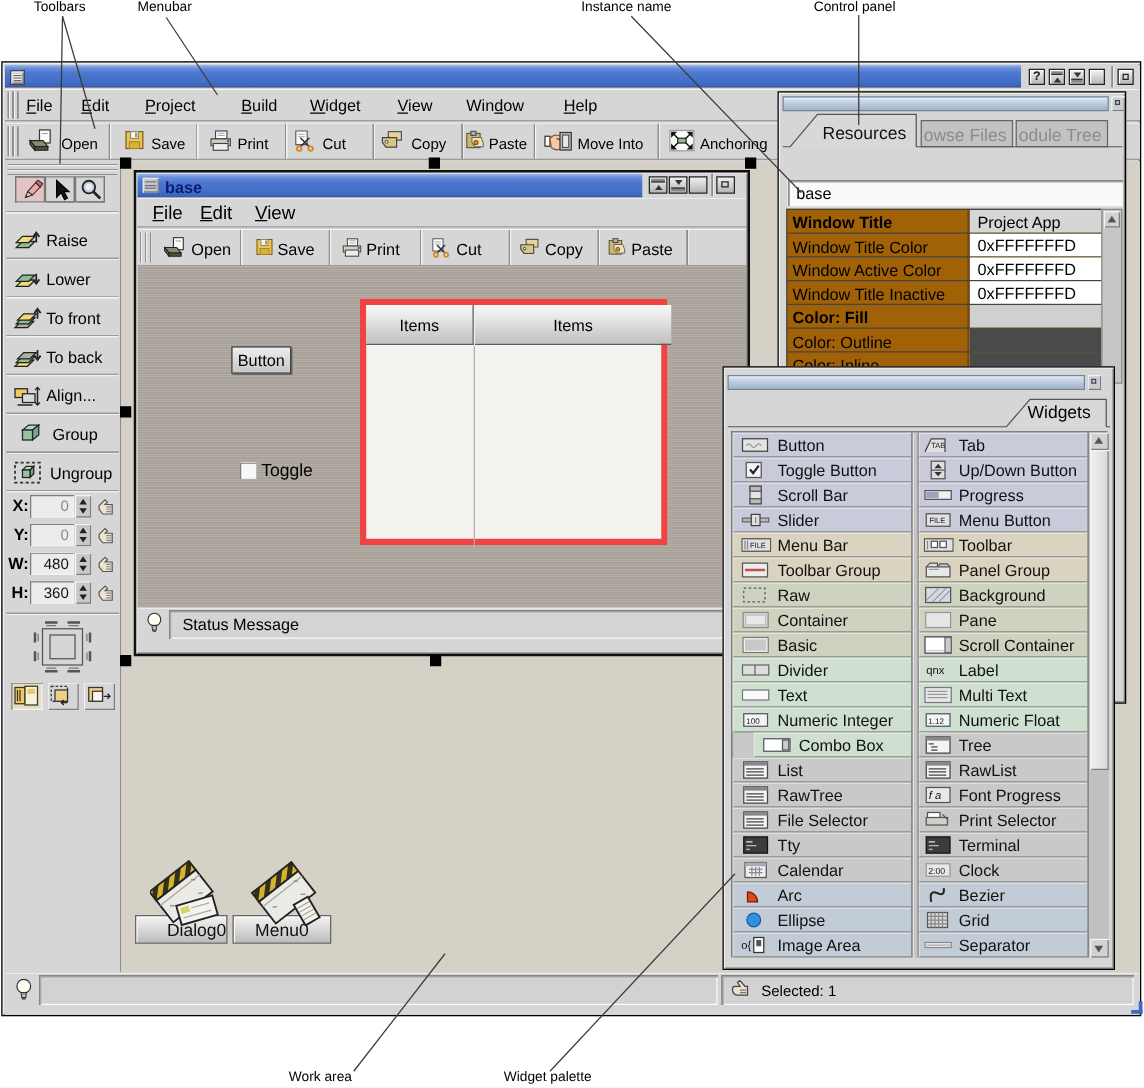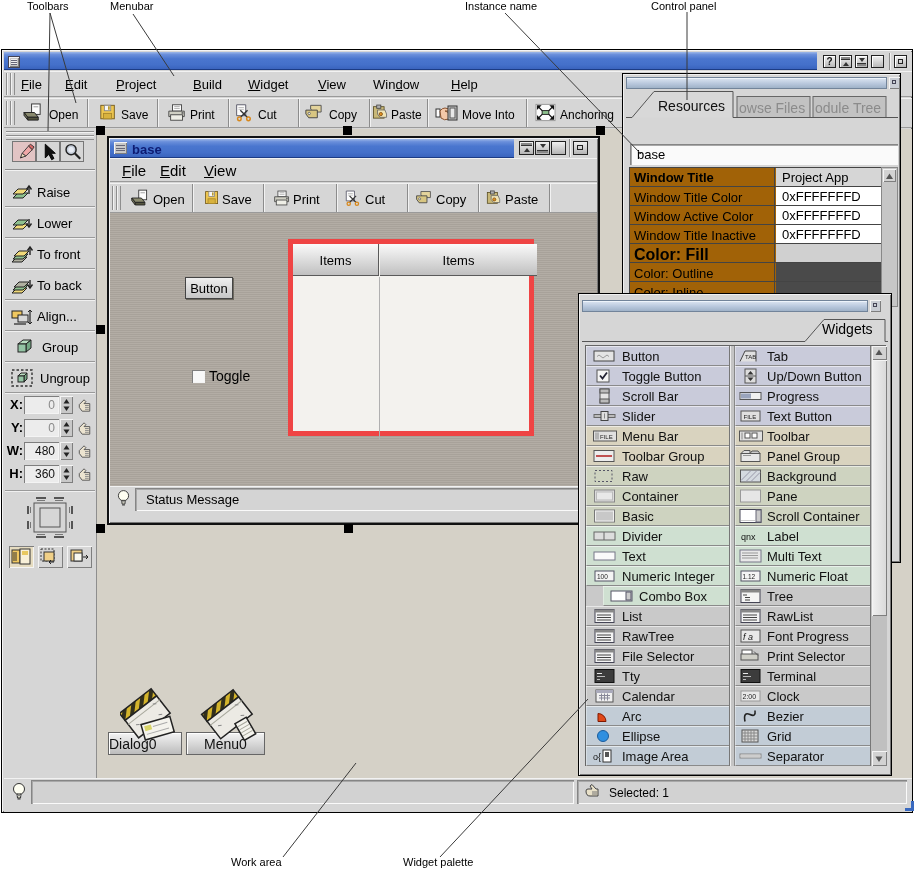--- a/index.html
+++ b/index.html
@@ -387,21 +387,21 @@
   <div class="abs out" style="left:65px;top:496px;width:25px;height:22px;background:#d6d6d6">
     <svg width="23" height="20" style="position:absolute;left:1px;top:1px">
           <rect x="3" y="3" width="11" height="11" fill="#f0d088" stroke="#333"></rect>
           <rect x="6" y="6" width="8" height="8" fill="#f8f8f0" stroke="#333"></rect>
           <path d="M15 10 L20 10 M18 8 L20 10 L18 12" stroke="#222" fill="none"></path>
         </svg>
   </div>
 
   <div class="abs" style="left:95px;top:79px;width:815px;height:649px;background:#d5d1c7"></div>
 
-  <div class="abs" style="left:106px;top:682px;width:74px;height:23px;background:linear-gradient(180deg,#f4f4f4,#bcbcbc);border:1px solid #666;box-shadow:inset 1px 1px 0 #fff;text-align:left;font-size:14px;color:#111;padding-top:3px">Dialog0</div>
+  <div class="abs" style="left:106px;top:682px;width:74px;height:23px;background:linear-gradient(180deg,#f4f4f4,#bcbcbc);border:1px solid #666;box-shadow:inset 1px 1px 0 #fff;text-align:right;font-size:14px;color:#111;padding-top:3px">Dialog0</div>
   <div class="abs" style="left:184px;top:682px;width:79px;height:23px;background:linear-gradient(180deg,#f4f4f4,#bcbcbc);border:1px solid #666;box-shadow:inset 1px 1px 0 #fff;text-align:center;font-size:14px;color:#111;padding-top:3px">Menu0</div>
   <svg class="abs" style="left:118px;top:633px" width="66" height="58">
     <g transform="rotate(-38 30 32)">
       <rect x="7" y="12" width="40" height="9" fill="url(#stripe)" stroke="#222" stroke-width="1.5"></rect>
       <rect x="7" y="21" width="40" height="22" fill="#eceae4" stroke="#222" stroke-width="1.5"></rect>
       <line x1="7" y1="26" x2="47" y2="26" stroke="#a8a89c"></line>
       <path d="M13 31 l3 2 M39 25 l3 2 M37 37 l3 2" stroke="#888"></path>
     </g>
     <g transform="rotate(-16 42 46)">
       <rect x="23" y="36" width="30" height="16" fill="#f4f3ed" stroke="#222" stroke-width="1.5"></rect>
@@ -547,21 +547,21 @@
     <div class="abs" style="left:0;top:18px;width:252px;height:1px;background:#444"></div>
     <div class="abs" style="left:0;top:37px;width:252px;height:1px;background:#444"></div>
     <div class="abs" style="left:0;top:56px;width:252px;height:1px;background:#444"></div>
     <div class="abs" style="left:0;top:75px;width:252px;height:1px;background:#444"></div>
     <div class="abs" style="left:0;top:94px;width:252px;height:1px;background:#444"></div>
     <div class="abs" style="left:0;top:113px;width:252px;height:1px;background:#444"></div>
     <div class="abs" style="left:4px;top:2px;font-size:13px;font-weight:bold">Window Title</div>
     <div class="abs" style="left:4px;top:22px;font-size:13px">Window Title Color</div>
     <div class="abs" style="left:4px;top:41px;font-size:13px">Window Active Color</div>
     <div class="abs" style="left:4px;top:60px;font-size:13px">Window Title Inactive</div>
-    <div class="abs" style="left:4px;top:78px;font-size:16px;font-weight:bold">Color: Fill</div>
+    <div class="abs" style="left:4px;top:78px;font-size:13px;font-weight:bold">Color: Fill</div>
     <div class="abs" style="left:4px;top:98px;font-size:13px">Color: Outline</div>
     <div class="abs" style="left:4px;top:117px;font-size:13px">Color: Inline</div>
     <div class="abs" style="left:146px;top:0;width:106px;height:18px;background:#d6d6d6;font-size:13px;padding:2px 0 0 6px">Project App</div>
     <div class="abs" style="left:146px;top:19px;width:106px;height:18px;background:#fff;font-size:13px;padding:2px 0 0 6px">0xFFFFFFFD</div>
     <div class="abs" style="left:146px;top:38px;width:106px;height:18px;background:#fff;font-size:13px;padding:2px 0 0 6px">0xFFFFFFFD</div>
     <div class="abs" style="left:146px;top:57px;width:106px;height:18px;background:#fff;font-size:13px;padding:2px 0 0 6px">0xFFFFFFFD</div>
     <div class="abs" style="left:146px;top:76px;width:106px;height:18px;background:#d0d0d0"></div>
     <div class="abs" style="left:146px;top:95px;width:106px;height:18px;background:#4a4a4a"></div>
     <div class="abs" style="left:146px;top:114px;width:106px;height:18px;background:#4a4a4a"></div>
   </div>
@@ -635,21 +635,21 @@
             <rect x="8" y="3" width="7" height="9" fill="#e0e0e0" stroke="#444"></rect>
             <line x1="11.5" y1="5" x2="11.5" y2="10" stroke="#888"></line>
           </svg>
           <span class="ptxt" style="left:36px">Slider</span>
         </div>
     <div class="pcell" style="left:149px;top:60px;width:135px;background:#c9cbda">
           <svg class="picon" style="left:4px" width="24" height="16" viewBox="0 0 24 15">
             <rect x="2" y="2.5" width="19" height="10" fill="#e0e0e0" stroke="#555"></rect>
             <text x="4.5" y="10" font-size="6" fill="#222">FILE</text>
           </svg>
-          <span class="ptxt" style="left:32px">Text Button</span>
+          <span class="ptxt" style="left:32px">Menu Button</span>
         </div>
     <div class="pcell" style="left:0;top:80px;width:143px;background:#d9d3bf">
           <svg class="picon" style="left:7px" width="24" height="16" viewBox="0 0 24 15">
             <rect x="0.5" y="2.5" width="23" height="10" fill="#e0e0e0" stroke="#555"></rect>
             <line x1="3" y1="4" x2="3" y2="11" stroke="#888"></line>
             <line x1="5" y1="4" x2="5" y2="11" stroke="#888"></line>
             <text x="7" y="10" font-size="6" fill="#222">FILE</text>
           </svg>
           <span class="ptxt" style="left:36px">Menu Bar</span>
         </div>

